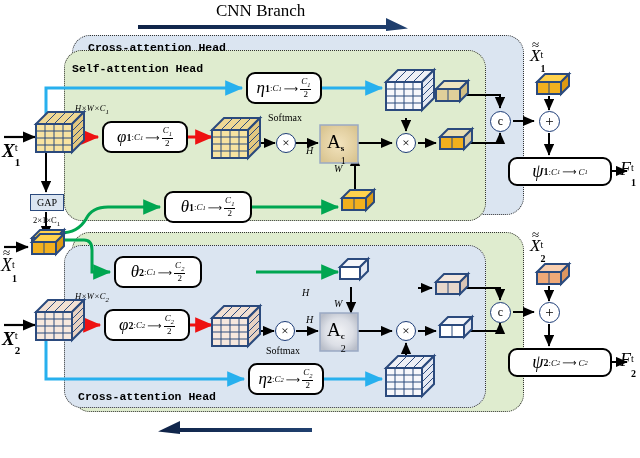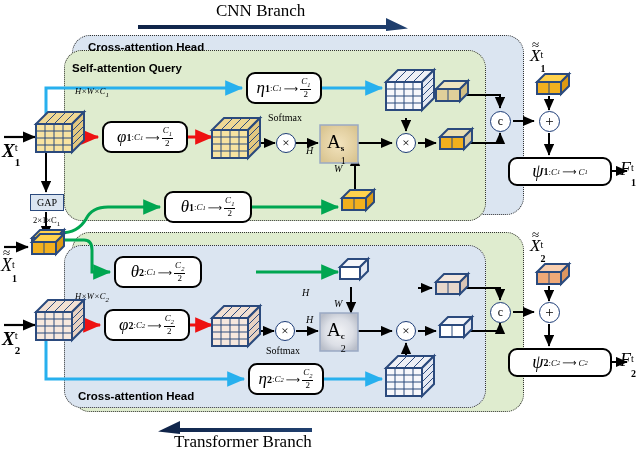--- a/index.html
+++ b/index.html
@@ -2,21 +2,21 @@
 <html><head>
 <meta charset="utf-8">
 <style>
   html,body{margin:0;padding:0;background:#fff;}
   body{width:640px;height:458px;overflow:hidden;
        font-family:"Liberation Serif",serif;}
   #root{position:relative;width:640px;height:362px;}
   .abs{position:absolute;}
   .ttl{font-family:"Liberation Serif",serif;font-size:17px;color:#000;
        white-space:nowrap;}
-  .hdlbl{font-family:Liberation Sans, sans-serif;font-weight:bold;font-size:11.5px;
+  .hdlbl{font-family:Liberation Mono, monospace;font-weight:bold;font-size:11.5px;
          color:#000;white-space:nowrap;}
   .smlbl{font-family:"Liberation Serif",serif;font-style:italic;font-size:8.5px;
          color:#000;white-space:nowrap;}
   .mathlbl{font-family:"Liberation Serif",serif;font-size:16px;color:#000;
            white-space:nowrap;}
   .opbox{box-sizing:border-box;border:2px solid #000;border-radius:9px;
          background:#fff;display:flex;align-items:center;justify-content:center;
          white-space:nowrap;}
   .gap-box{box-sizing:border-box;border:1.4px solid #2b4a7d;background:#dbe5f1;
            display:flex;align-items:center;justify-content:center;
@@ -366,34 +366,33 @@
       <polygon points="537,272 545,264 569,264 561,272" fill="#f8cfb0" stroke="#2b4a7d" stroke-width="2"></polygon>
       <polygon points="561,272 569,264 569,276 561,284" fill="#dd9660" stroke="#2b4a7d" stroke-width="2"></polygon>
       <line x1="549" y1="272" x2="549" y2="284" stroke="#2b4a7d" stroke-width="1"></line>
     </g>
 
     <rect x="320" y="125" width="38" height="38" fill="url(#attnA1)" stroke="#9aa9c4" stroke-width="1.5"></rect>
     <rect x="320" y="313" width="38" height="38" fill="url(#attnA2)" stroke="#9aa9c4" stroke-width="1.5"></rect>
   </svg>
 
   <div class="abs ttl" style="left:216px;top:1px;">CNN Branch</div>
-  <div class="abs ttl" style="left:174px;top:432px;">Transformer Branch</div>
 
   <div class="abs hdlbl" style="left:88px;top:41px;">Cross-attention Head</div>
-  <div class="abs hdlbl" style="left:72px;top:62px;">Self-attention Query</div>
+  <div class="abs hdlbl" style="left:72px;top:62px;">Self-attention Head</div>
   <div class="abs hdlbl" style="left:78px;top:390px;">Cross-attention Head</div>
 
   <div class="abs mathlbl" style="left:2px;top:140px;">
     <span style="font-style:italic;font-weight:bold;font-size:19px;">X</span><span style="display:inline-block;vertical-align:baseline;position:relative;">
       <span style="position:absolute;left:0;top:-16px;font-size:11px;">t</span>
       <span style="position:absolute;left:0;top:-1px;font-size:11px;font-weight:bold;">1</span>
     </span>
   </div>
 
-  <div class="abs smlbl" style="left:75px;top:86px;">
+  <div class="abs smlbl" style="left:75px;top:103px;">
     <span>H×W×C</span><sub style="font-size:7px;">1</sub>
   </div>
 
   <div class="abs gap-box" style="left:30px;top:194px;width:34px;height:17px;">
     <span>GAP</span>
   </div>
   <div class="abs smlbl" style="left:33px;top:215px;font-style:normal;">
     <span>2×1×C</span><sub style="font-size:7px;">1</sub>
   </div>
 

